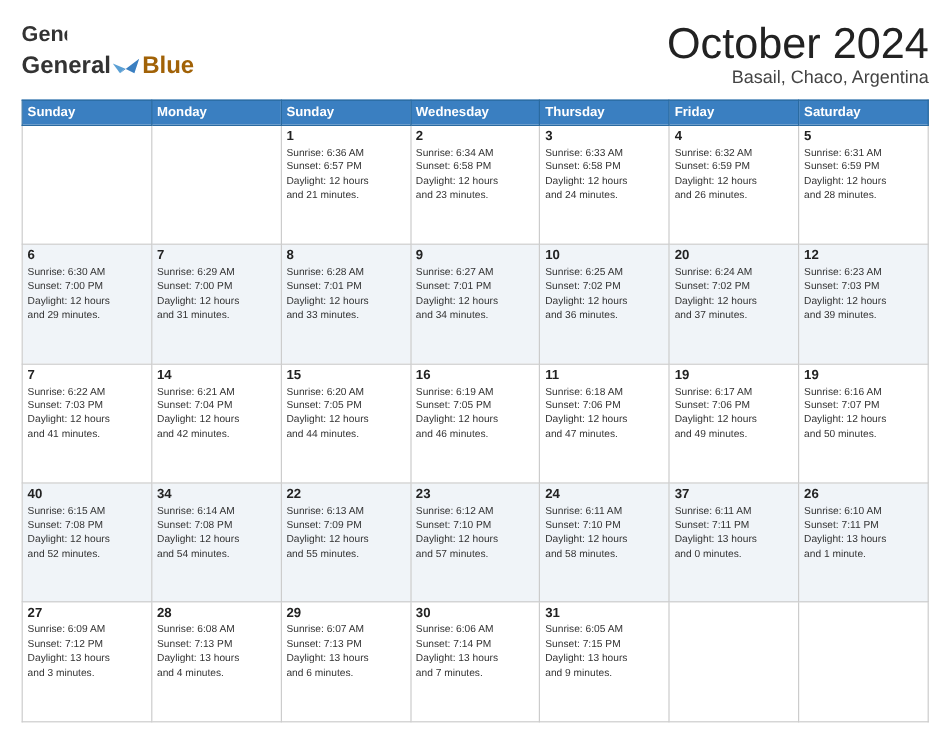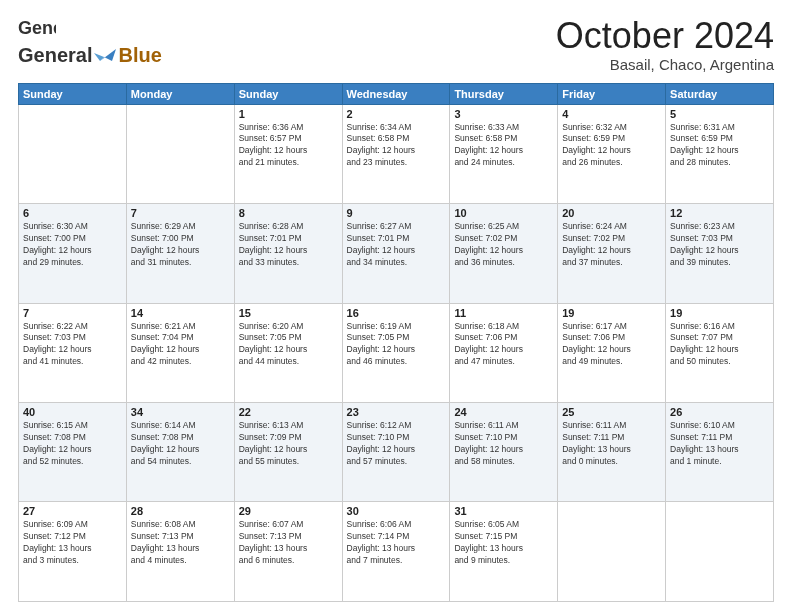--- a/index.html
+++ b/index.html
@@ -232,21 +232,21 @@
           </td>
           <td>
             <span class="day-number">23</span>
             <div class="day-info">Sunrise: 6:12 AM<br>Sunset: 7:10 PM<br>Daylight: 12 hours<br>and 57 minutes.</div>
           </td>
           <td>
             <span class="day-number">24</span>
             <div class="day-info">Sunrise: 6:11 AM<br>Sunset: 7:10 PM<br>Daylight: 12 hours<br>and 58 minutes.</div>
           </td>
           <td>
-            <span class="day-number">25</span>
+            <span class="day-number">37</span>
             <div class="day-info">Sunrise: 6:11 AM<br>Sunset: 7:11 PM<br>Daylight: 13 hours<br>and 0 minutes.</div>
           </td>
           <td>
             <span class="day-number">26</span>
             <div class="day-info">Sunrise: 6:10 AM<br>Sunset: 7:11 PM<br>Daylight: 13 hours<br>and 1 minute.</div>
           </td>
         </tr>
         <tr>
           <td>
             <span class="day-number">27</span>

